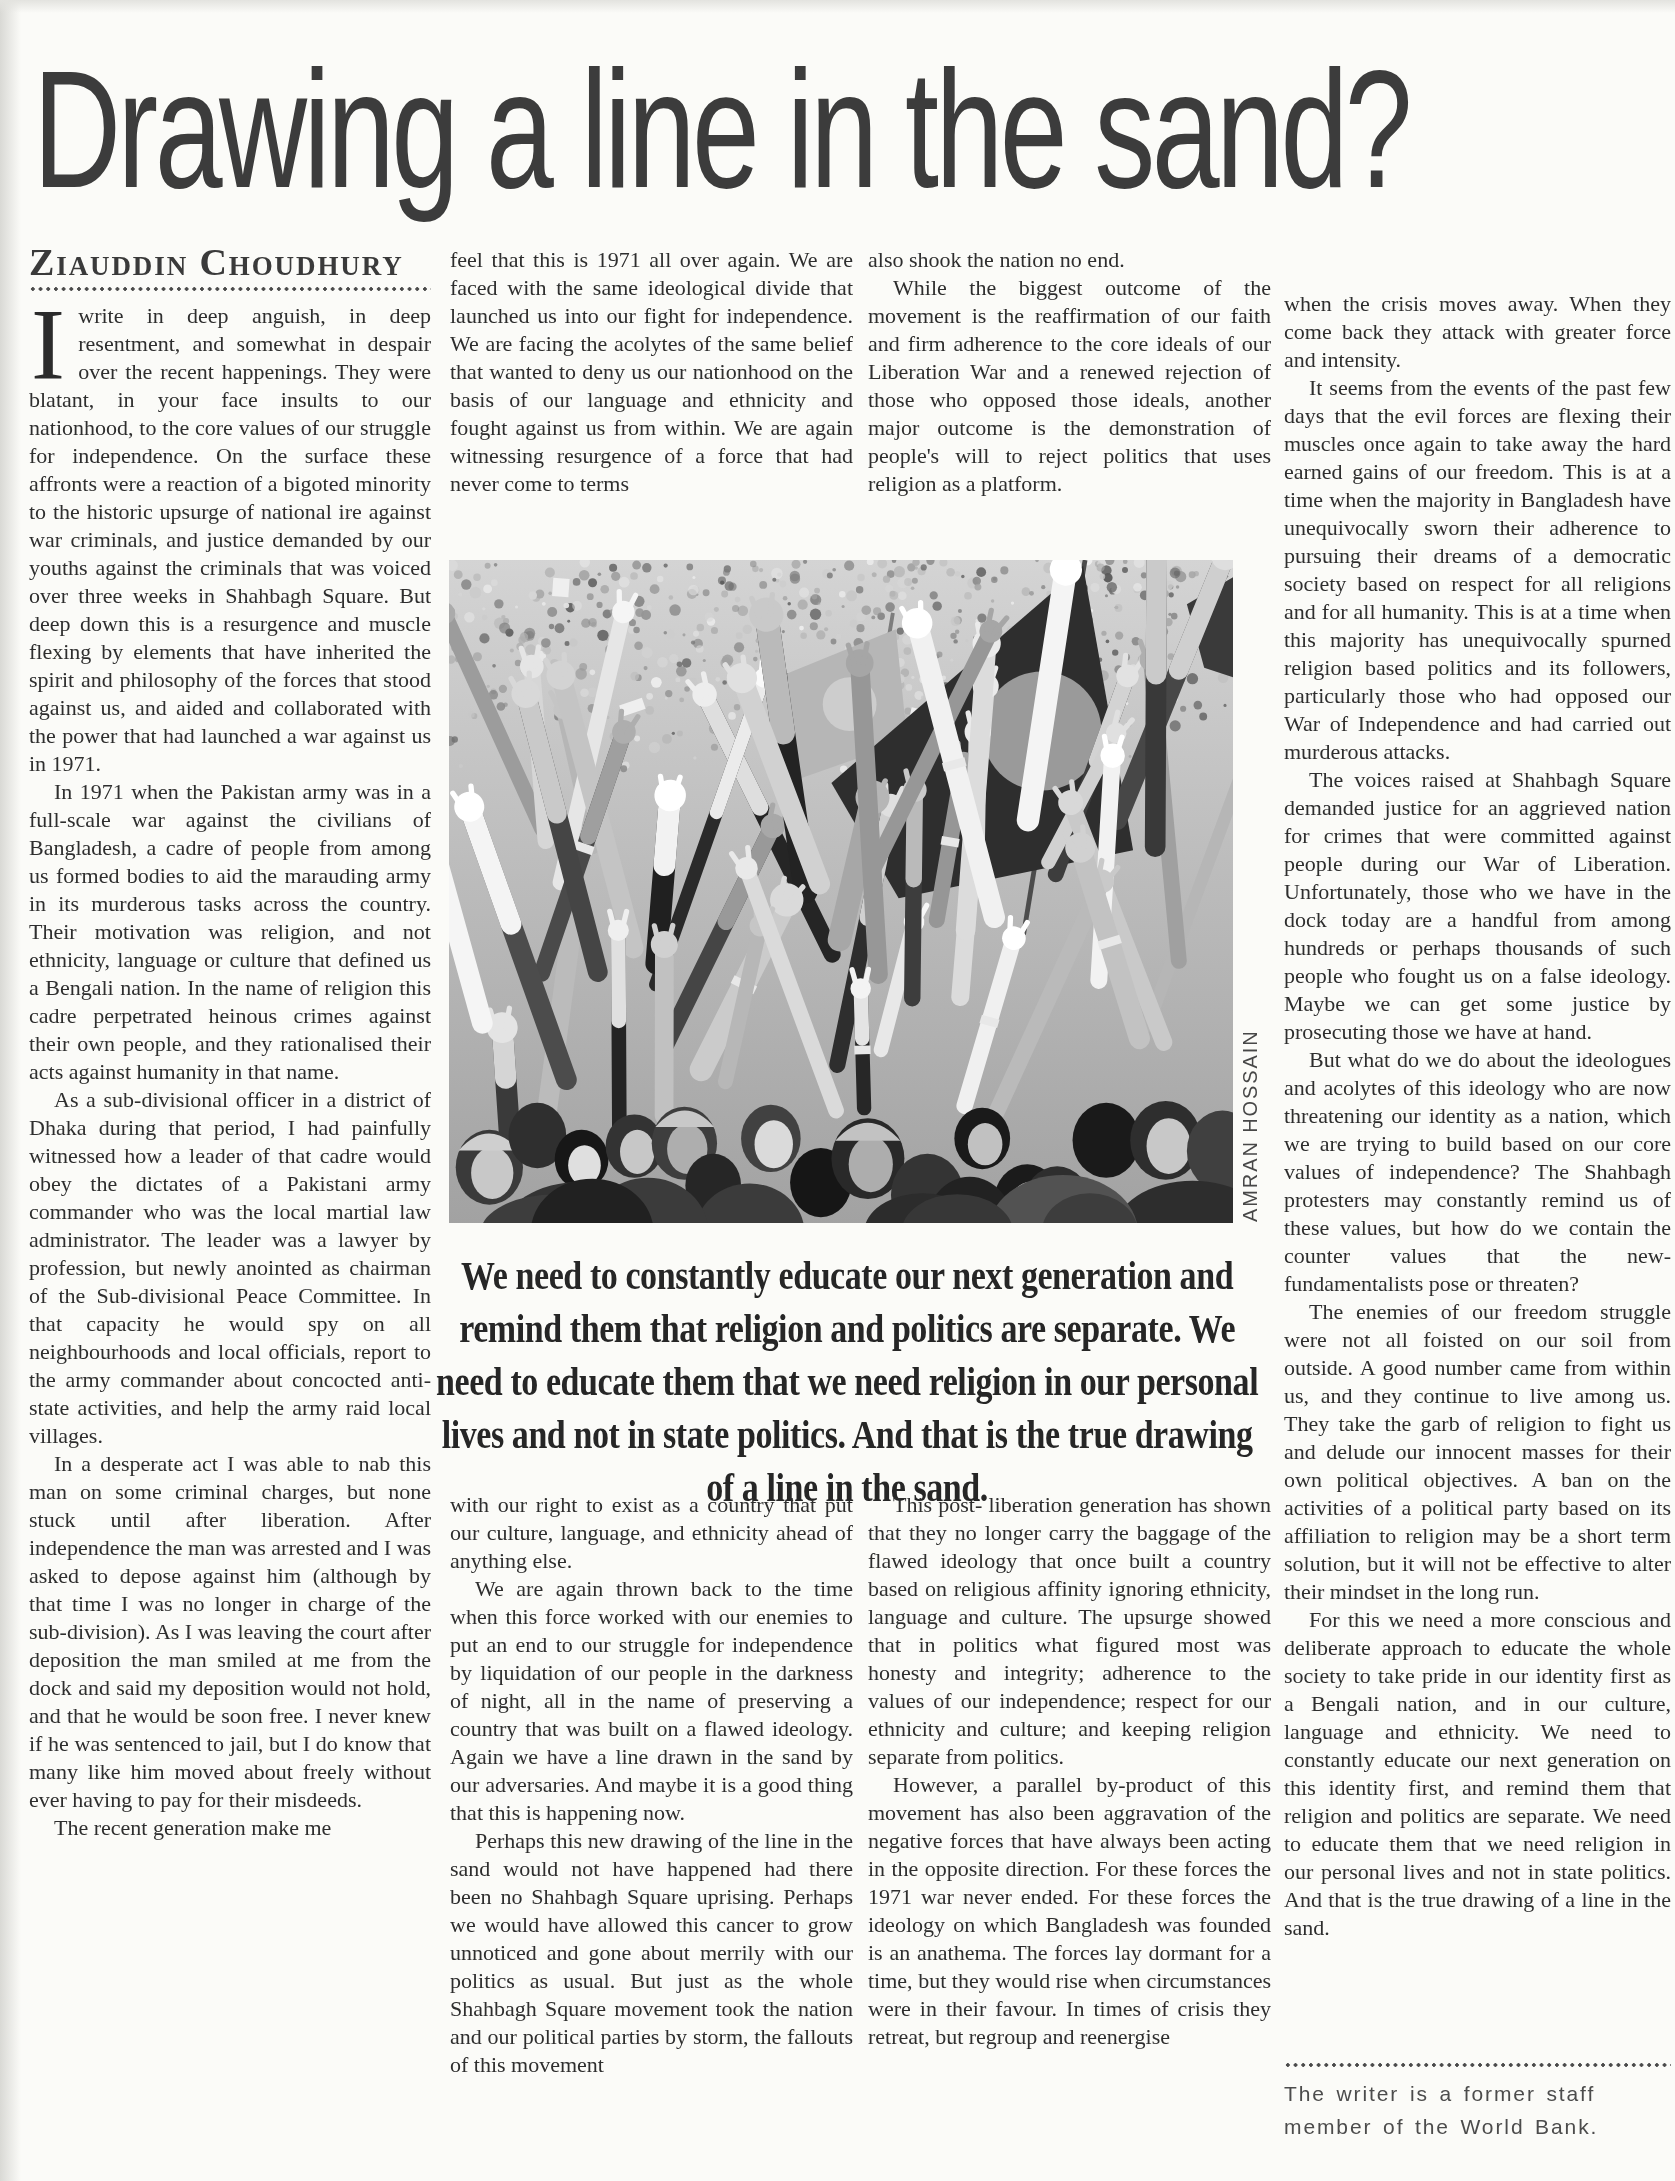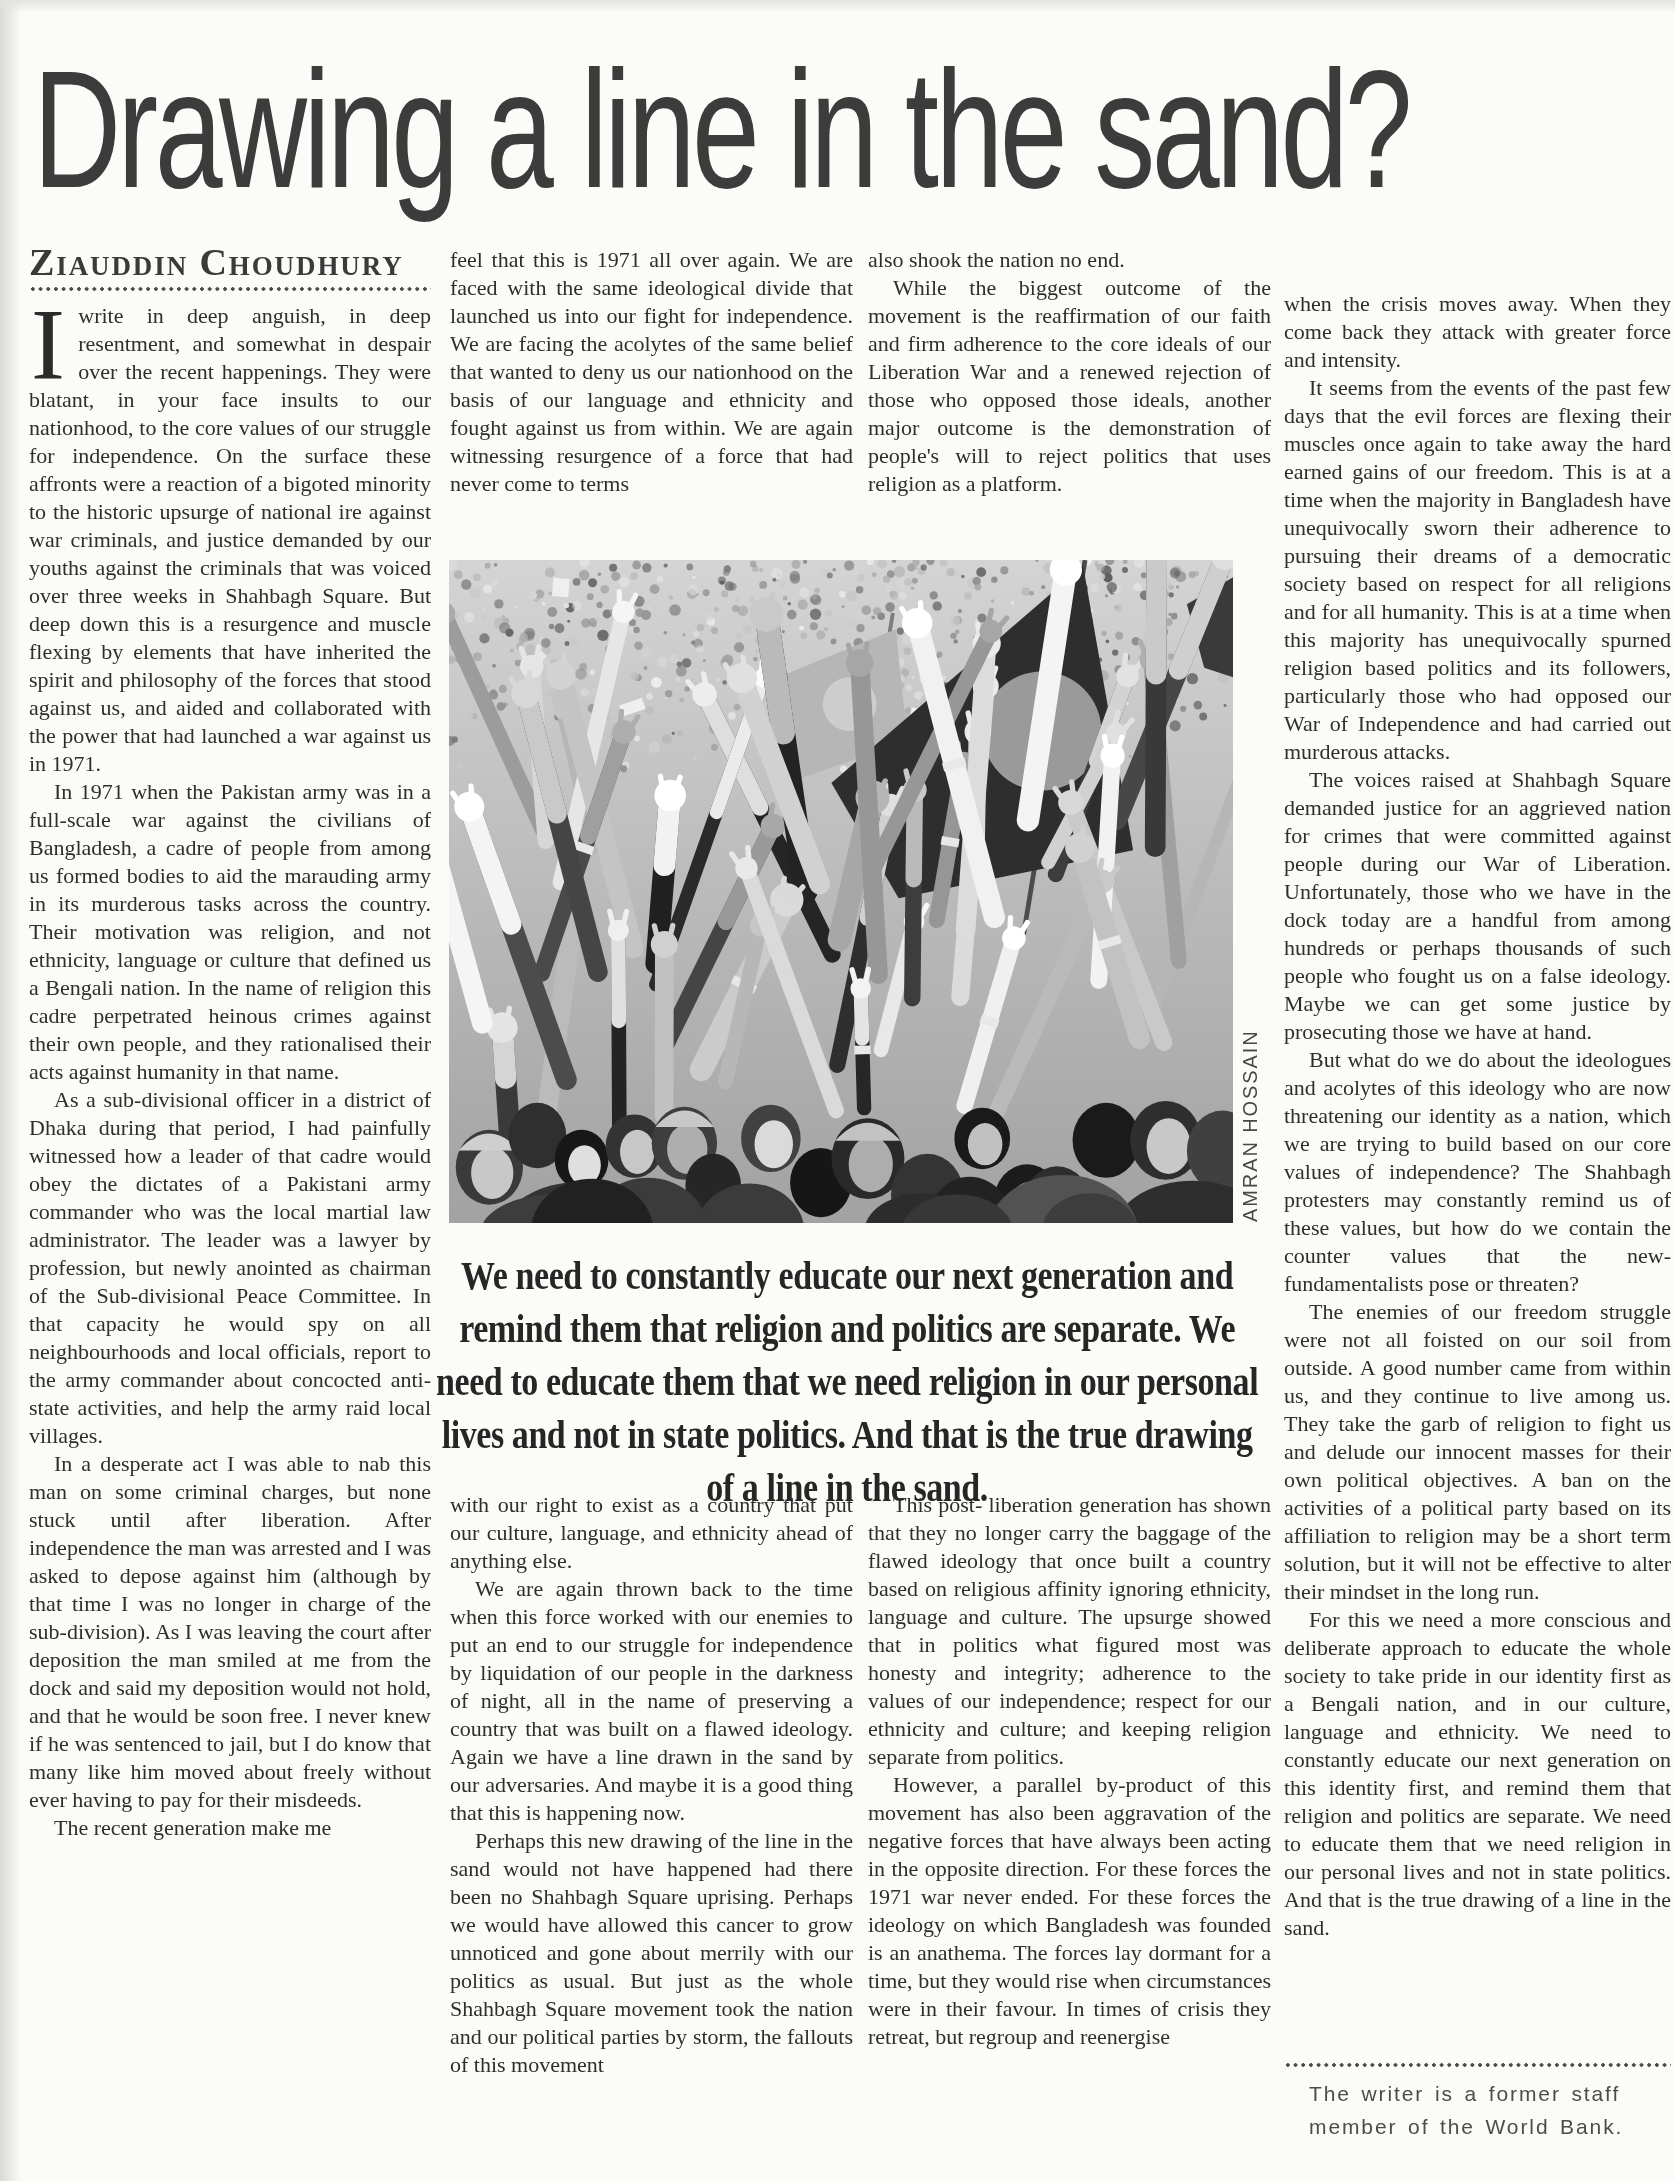--- a/index.html
+++ b/index.html
@@ -89,21 +89,20 @@
 
   .footer{
     position:absolute;left:1284px;top:2062px;width:387px;
   }
   .footer .dotted-rule{margin-bottom:9.6px;}
   .footer-note{
     font-family:"Liberation Sans", sans-serif;
     font-size:21px;line-height:33px;
     letter-spacing:1.9px;word-spacing:2.9px;
     color:#4c4c4c;
-    margin-left:25px;
   }
 </style>
 </head>
 <body>
 
 <div class="scan-edge-left"></div>
 <div class="scan-edge-top"></div>
 
 <div class="headline">
   <span>Drawing a line in the sand?</span>

